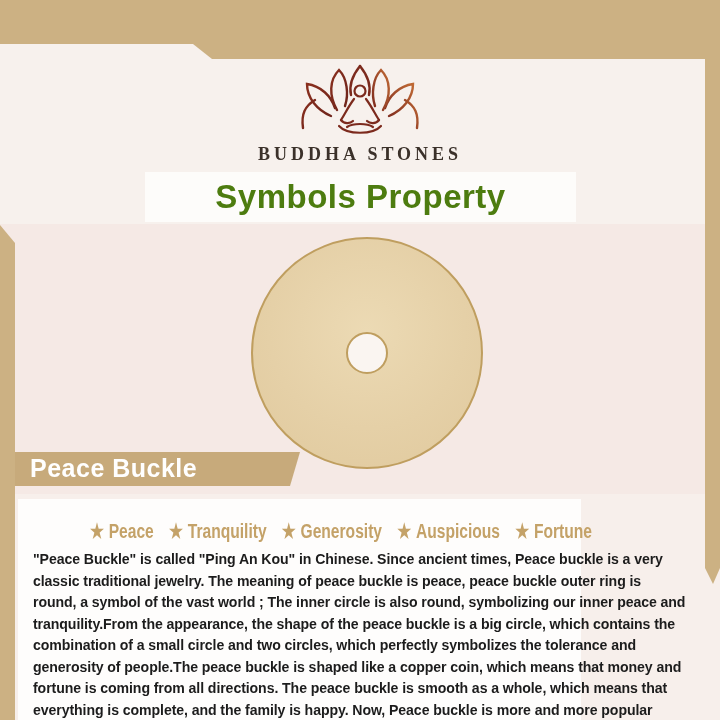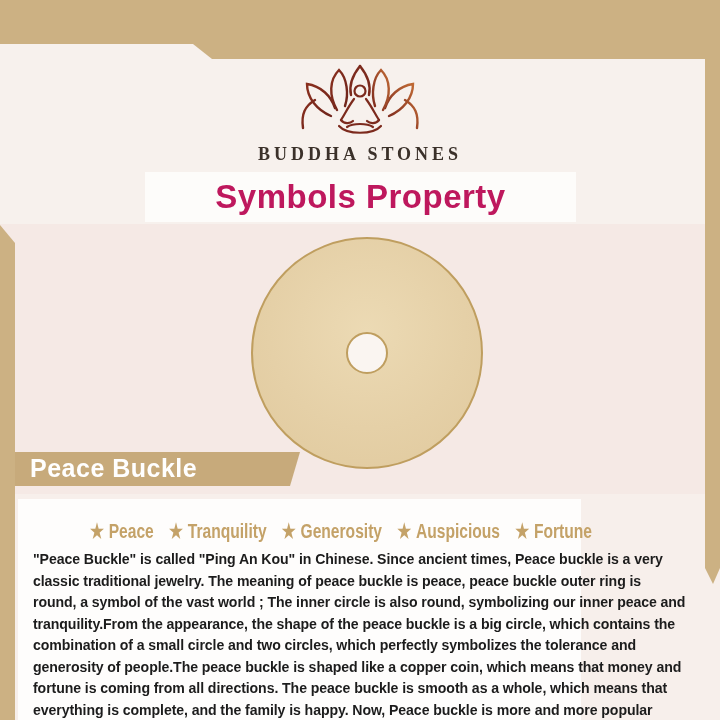--- a/index.html
+++ b/index.html
@@ -22,21 +22,21 @@
     letter-spacing:4px;color:#3b312a;
   }
 
   
   .title-band{
     position:absolute;left:145px;top:128px;width:431px;height:50px;
     background:#fdfcfa;
   }
   .title{
     width:100%;height:50px;line-height:50px;text-align:center;
-    font-size:33px;font-weight:bold;color:#be185d;letter-spacing:0.5px;
+    font-size:33px;font-weight:bold;color:#4d7c0f;letter-spacing:0.5px;
   }
 
   
   .buckle-outer{
     position:absolute;left:251px;top:193px;width:228px;height:228px;
     border:2px solid #bf9e5f;border-radius:50%;
     background:radial-gradient(circle at 50% 40%, #ecdab4 0%, #e5d0a7 55%, #e0c99d 100%);
   }
   .buckle-hole{
     position:absolute;left:93px;top:93px;width:38px;height:38px;

